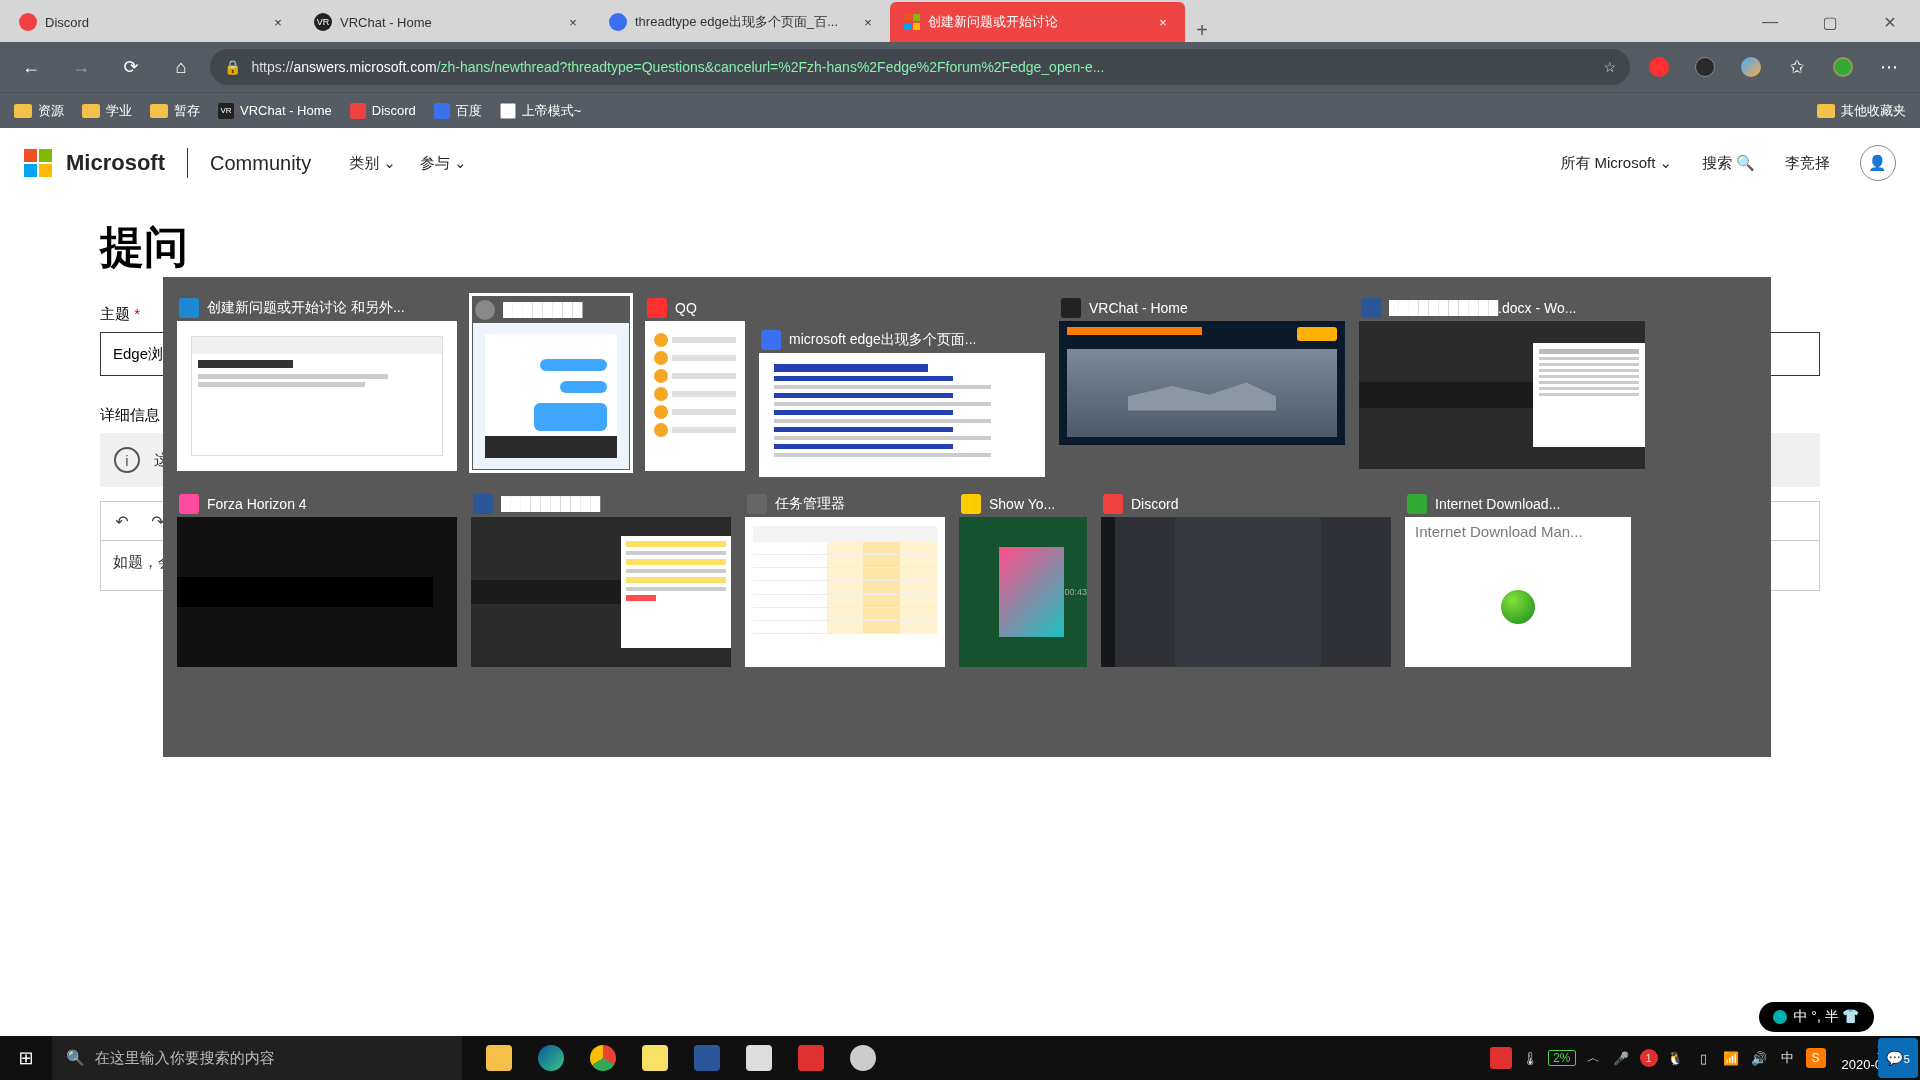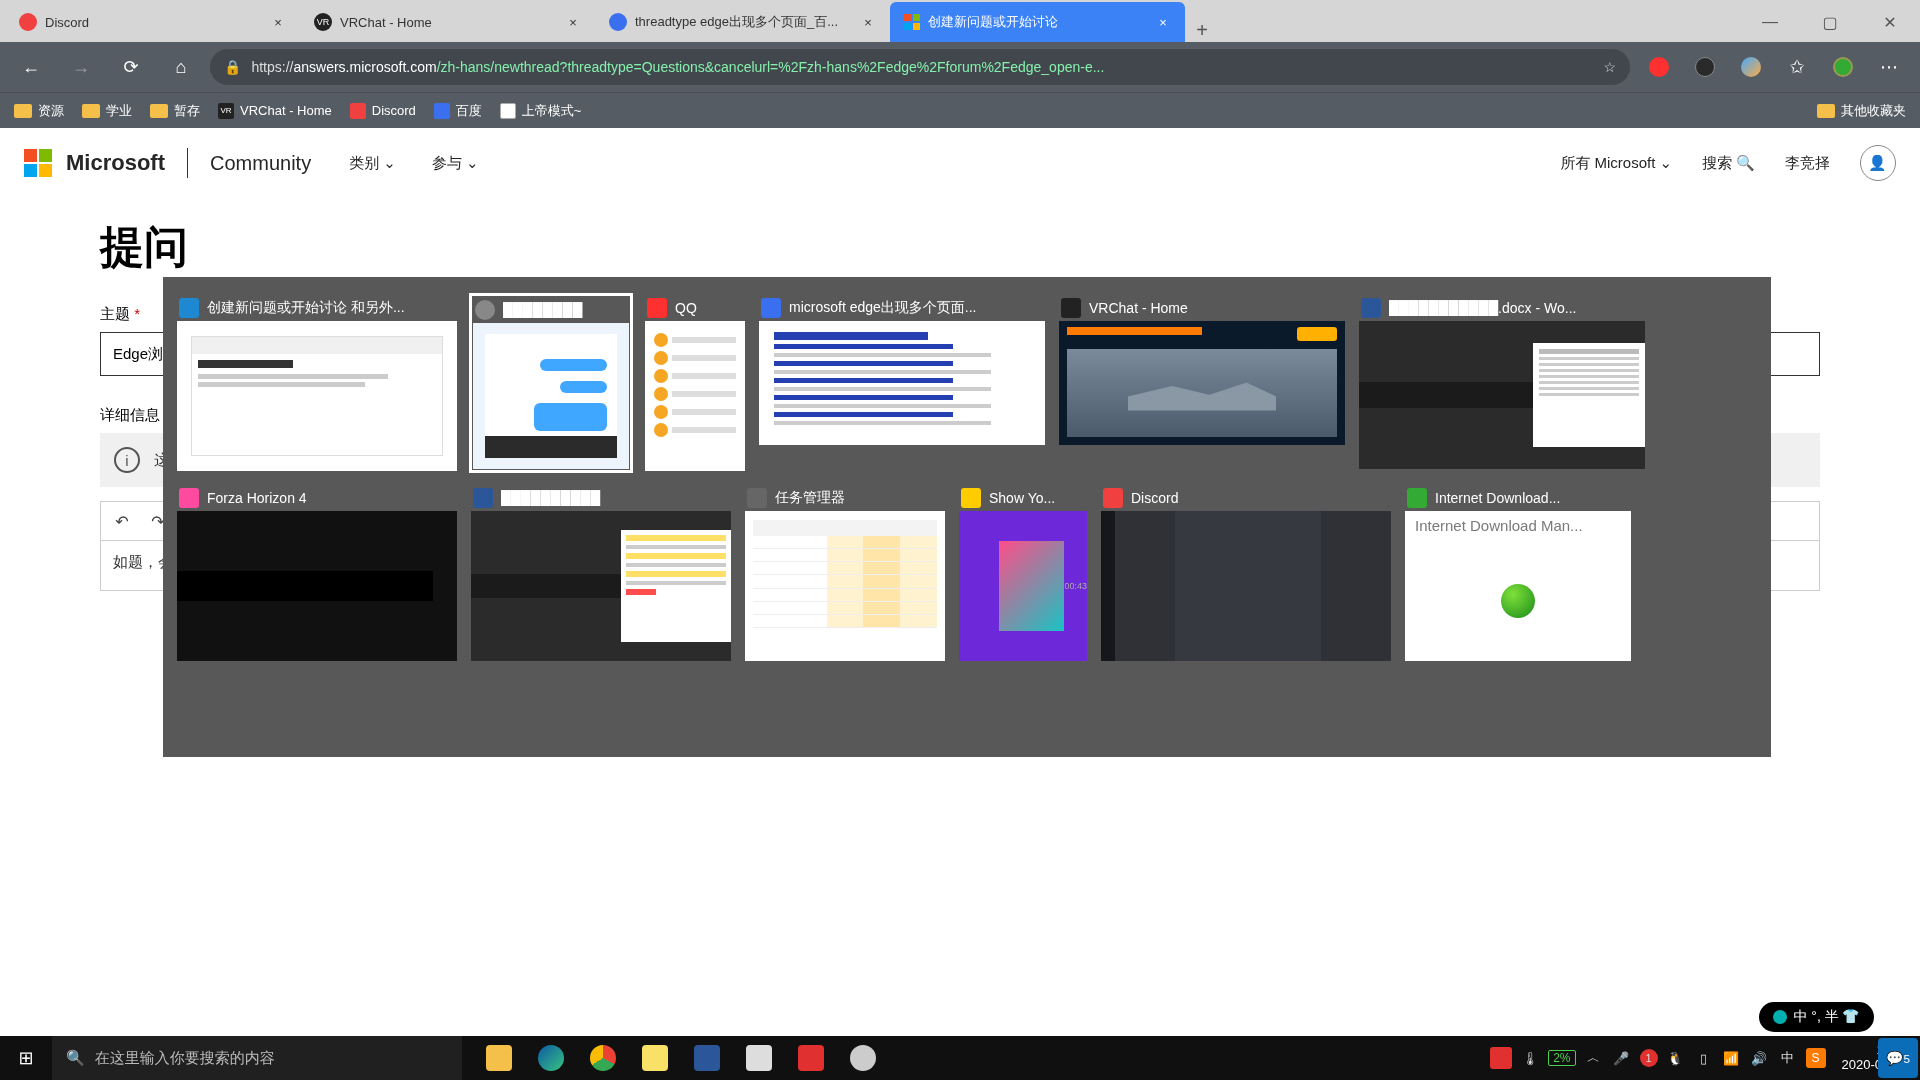--- a/index.html
+++ b/index.html
@@ -2,21 +2,21 @@
 <html><head>
 <meta charset="utf-8">
 <style>
 *{margin:0;padding:0;box-sizing:border-box;font-family:"Segoe UI","Microsoft YaHei",sans-serif}
 body{width:1920px;height:1080px;background:#fff;overflow:hidden;position:relative}
 
 
 .edge-frame{position:absolute;inset:0;background:#fff}
 .tab-strip{height:42px;background:#d6d6d6;display:flex;align-items:flex-end;padding-left:5px}
 .edge-tab{height:40px;display:flex;align-items:center;gap:8px;padding:0 14px;min-width:295px;max-width:300px;color:#333;font-size:13px;position:relative;border-top-left-radius:6px;border-top-right-radius:6px}
-.edge-tab.active{background:#3b82f6;color:#fff}
+.edge-tab.active{background:#ef4444;color:#fff}
 .edge-tab .fav{width:18px;height:18px;border-radius:50%;flex:0 0 18px}
 .edge-tab .lab{flex:1;white-space:nowrap;overflow:hidden;text-overflow:ellipsis}
 .edge-tab .x{width:16px;text-align:center}
 .new-tab{width:34px;text-align:center;font-size:20px;color:#555}
 .win-ctrl{margin-left:auto;display:flex}
 .win-ctrl div{width:60px;height:40px;display:flex;align-items:center;justify-content:center;color:#555}
 
 .toolbar{height:50px;background:#555c63;display:flex;align-items:center;gap:8px;padding:0 10px;color:#fff}
 .toolbar .ic{width:42px;height:40px;display:flex;align-items:center;justify-content:center;font-size:18px}
 .url-box{flex:1;height:36px;background:#41474d;border-radius:18px;display:flex;align-items:center;padding:0 14px;gap:10px;color:#ddd;font-size:14px;overflow:hidden;white-space:nowrap}
@@ -34,21 +34,21 @@
 
 
 .page{position:absolute;top:128px;left:0;right:0;bottom:0;background:#fff}
 .ms-header{height:70px;display:flex;align-items:center;padding:0 24px;gap:14px;font-size:16px;color:#262626}
 .ms-logo{width:28px;height:28px;display:grid;grid-template-columns:1fr 1fr;grid-template-rows:1fr 1fr;gap:2px}
 .ms-logo span:nth-child(1){background:#f25022}.ms-logo span:nth-child(2){background:#7fba00}
 .ms-logo span:nth-child(3){background:#00a4ef}.ms-logo span:nth-child(4){background:#ffb900}
 .ms-brand{font-size:22px;font-weight:600}
 .ms-div{width:1px;height:30px;background:#333;margin:0 8px}
 .ms-comm{font-size:20px}
-.ms-menu{display:flex;gap:36px;margin-left:24px;font-size:15px}
+.ms-menu{display:flex;gap:24px;margin-left:24px;font-size:15px}
 .ms-menu span::after{content:" ⌄"}
 .ms-right{margin-left:auto;display:flex;align-items:center;gap:30px;font-size:15px}
 .ms-avatar{width:36px;height:36px;border:1px solid #888;border-radius:50%;display:flex;align-items:center;justify-content:center;color:#555}
 
 .content{padding:20px 100px}
 .q-title{font-size:44px;font-weight:700;margin-bottom:28px}
 .field-lab{font-size:15px;margin-bottom:8px}
 .field-lab .ast{color:#c00}
 .topic-in{width:100%;height:44px;border:1px solid #333;padding:0 12px;font-size:15px;margin-bottom:30px}
 .info-banner{display:flex;align-items:center;gap:14px;background:#f0f0f0;padding:14px;font-size:15px;color:#333;margin-bottom:14px}
@@ -284,21 +284,21 @@
             <span style="width:14px;height:14px;background:#f5a623;border-radius:50%"></span>
             <span style="flex:1;height:6px;background:#ddd"></span>
           </div>
           <div style="display:flex;gap:4px;align-items:center">
             <span style="width:14px;height:14px;background:#f5a623;border-radius:50%"></span>
             <span style="flex:1;height:6px;background:#ddd"></span>
           </div>
         </div>
       </div>
     </div>
-    <div class="card" style="width: 286px; height: 150px;">
+    <div class="card" style="width: 286px; height: 150px; margin-top: 32px;">
       <div class="hdr">
         <span class="ci" style="background: rgb(58, 111, 240);"></span>
         <span class="ct">microsoft edge出现多个页面...</span>
       </div>
       <div class="thumb" style="background: rgb(255, 255, 255);">
         <div style="width:92%;height:88%;padding:4px;font-size:6px">
           <div style="color:#2440b3;height:8px;background:#2440b3;width:60%;margin-bottom:4px"></div>
           <div style="height:5px;background:#2440b3;width:70%;margin:4px 0"></div>
           <div style="height:4px;background:#ccc;width:85%"></div>
           <div style="height:5px;background:#2440b3;width:70%;margin:4px 0"></div>
@@ -432,21 +432,21 @@
             <span style="flex:1;background:#fff3cf"></span>
           </div>
         </div>
       </div>
     </div>
     <div class="card" style="width: 128px; height: 176px;">
       <div class="hdr">
         <span class="ci" style="background: rgb(255, 204, 0);"></span>
         <span class="ct">Show Yo...</span>
       </div>
-      <div class="thumb" style="background: #6d28d9; padding-left: 40px;">
+      <div class="thumb" style="background: #14532d; padding-left: 40px;">
         <div style="width:88%;height:60%;margin:6px auto;background:linear-gradient(135deg,#ff4d88,#19c3c3)"></div>
         <div style="text-align:center;color:#aaa;font-size:9px">00:43</div>
       </div>
     </div>
     <div class="card" style="width: 290px; height: 176px;">
       <div class="hdr">
         <span class="ci" style="background: rgb(240, 64, 64);"></span>
         <span class="ct">Discord</span>
       </div>
       <div class="thumb" style="background: rgb(32, 34, 37);">

